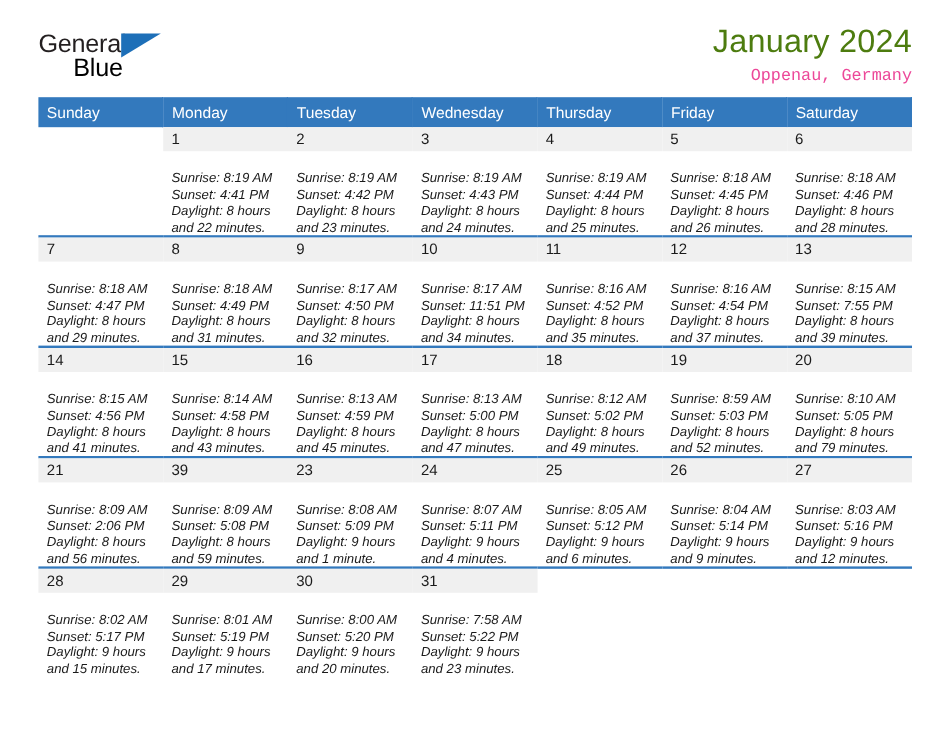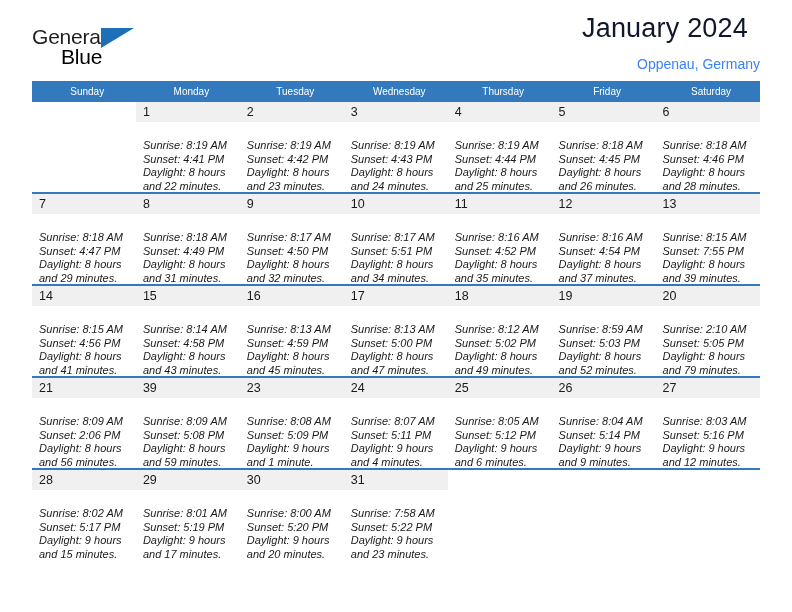--- a/index.html
+++ b/index.html
@@ -64,47 +64,48 @@
     letter-spacing: -0.2px;
     color: #000000;
   }
   .titles {
     text-align: right;
     padding-top: 2px;
   }
   .cal-title {
     font-size: 27px;
     font-weight: normal;
-    color: #0f172a;
+    color: #4d7c0f;
     line-height: 1.15;
-    margin: 12px;
+    margin: 0;
     letter-spacing: 0.2px;
   }
   .cal-subtitle {
     font-size: 14px;
-    color: #3b82f6;
+    color: #ec4899;
     margin: 6px 0 0 0;
     line-height: 1.15;
+    font-family: Liberation Mono, monospace;
   }
 
   
   .calendar {
     width: 728px;
     border-collapse: collapse;
     table-layout: fixed;
     margin-top: 9px;
   }
   .calendar col { width: 14.2857%; }
 
   .calendar thead th {
     background: #3379bd;
     color: #ffffff;
-    font-size: 10px;
+    font-size: 13px;
     font-weight: normal;
-    text-align: center;
+    text-align: left;
     padding: 5px 0 5px 7px;
     height: 20px;
     box-sizing: border-box;
     border-right: 1px solid #3379bd;
   }
 
   .week-row > td {
     vertical-align: top;
     padding: 0;
     border-top: 2px solid #3379bd;
@@ -283,21 +284,21 @@
                 <div>Daylight: 8 hours</div>
                 <div>and 32 minutes.</div>
               </div>
             </div>
           </td>
           <td>
             <div class="cell">
               <div class="daynum">10</div>
               <div class="details">
                 <div>Sunrise: 8:17 AM</div>
-                <div>Sunset: 5:51 PM</div>
+                <div>Sunset: 11:51 PM</div>
                 <div>Daylight: 8 hours</div>
                 <div>and 34 minutes.</div>
               </div>
             </div>
           </td>
           <td>
             <div class="cell">
               <div class="daynum">11</div>
               <div class="details">
                 <div>Sunrise: 8:16 AM</div>
@@ -394,21 +395,21 @@
                 <div>Sunset: 5:03 PM</div>
                 <div>Daylight: 8 hours</div>
                 <div>and 52 minutes.</div>
               </div>
             </div>
           </td>
           <td>
             <div class="cell">
               <div class="daynum">20</div>
               <div class="details">
-                <div>Sunrise: 2:10 AM</div>
+                <div>Sunrise: 8:10 AM</div>
                 <div>Sunset: 5:05 PM</div>
                 <div>Daylight: 8 hours</div>
                 <div>and 79 minutes.</div>
               </div>
             </div>
           </td>
         </tr>
         <tr class="week-row">
           <td>
             <div class="cell">

